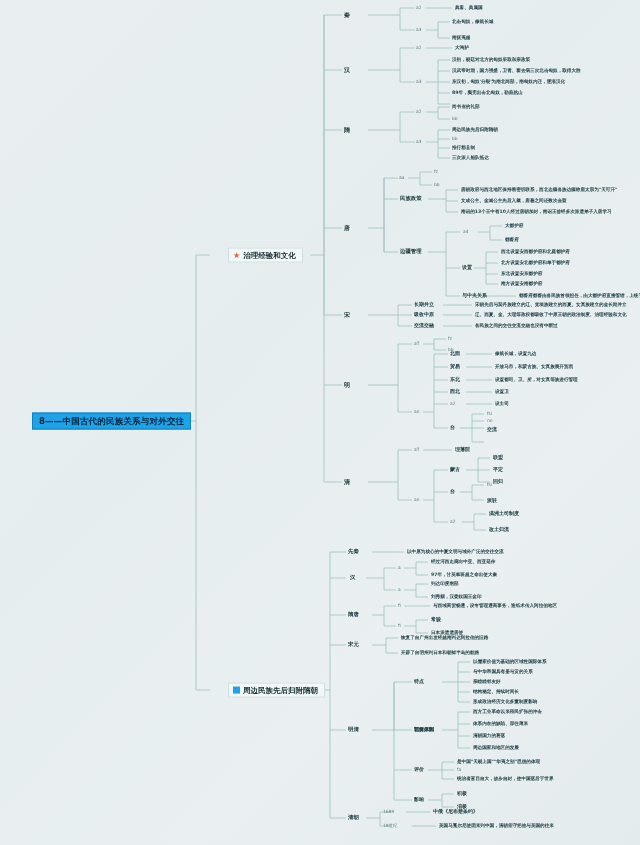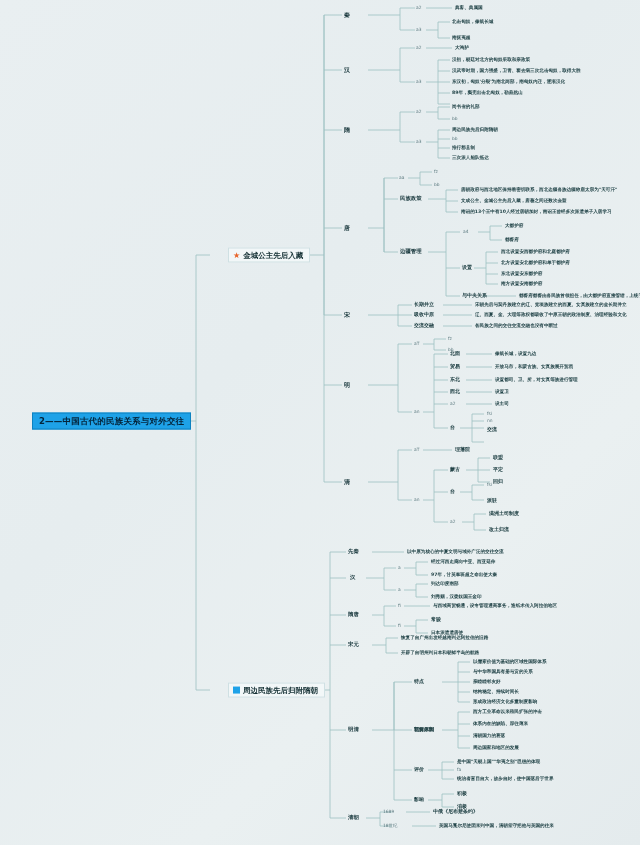--- a/index.html
+++ b/index.html
@@ -172,25 +172,25 @@
   <path d="M428,800 H442"></path>
   <path d="M442,800 V794 M442,800 V807"></path>
   <path d="M442,794 H454 M442,807 H454"></path>
 
   <path d="M366,818 H380"></path>
   <path d="M380,818 V812 M380,818 V826"></path>
   <path d="M380,812 H392 M380,826 H392"></path>
   <path d="M406,812 H430 M412,826 H436"></path>
 </svg>
 
-<div class="node lvl-root" style="left:32px;top:421px;">2——中国古代的民族关系与对外交往</div>
+<div class="node lvl-root" style="left:32px;top:421px;">8——中国古代的民族关系与对外交往</div>
 
 <div class="node lvl-1" style="left:228px;top:255px;">
   <span class="star-icon">★</span>
-  <span>金城公主先后入藏</span>
+  <span>治理经验和文化</span>
 </div>
 
 <div class="node lvl-1" style="left:228px;top:690px;">
   <span class="sq-icon"></span>
   <span>周边民族先后归附隋朝</span>
 </div>
 
 <div class="node lvl-2" style="left:344px;top:15px;">秦</div>
 <div class="node tiny" style="left:416px;top:8px;">a2</div>
 <div class="node lvl-5" style="left:455px;top:8px;">典客、典属国</div>

